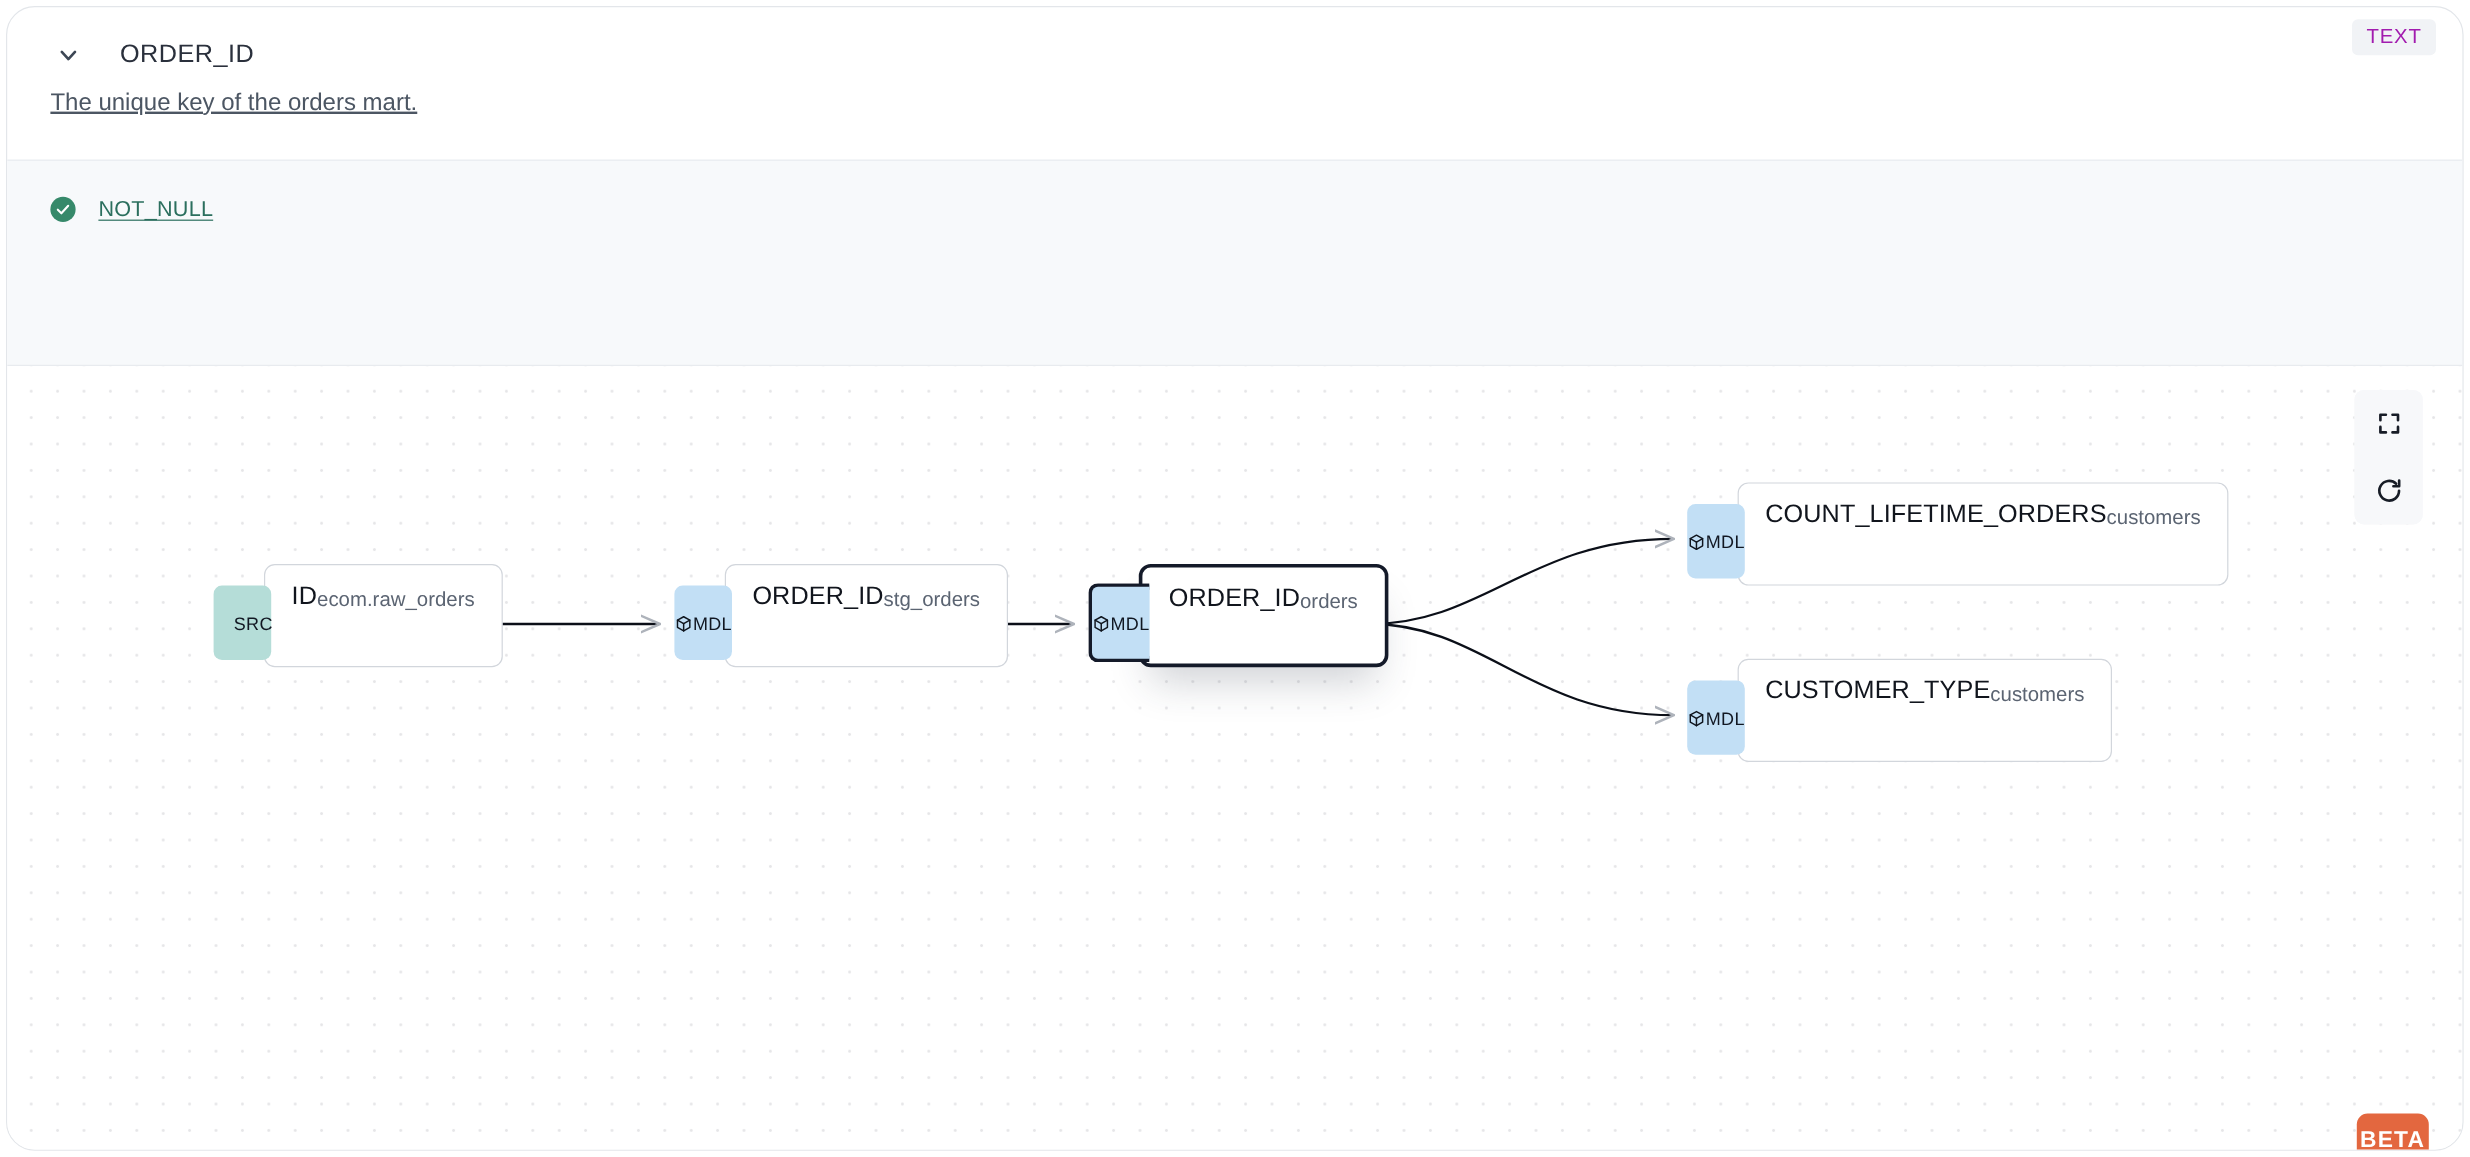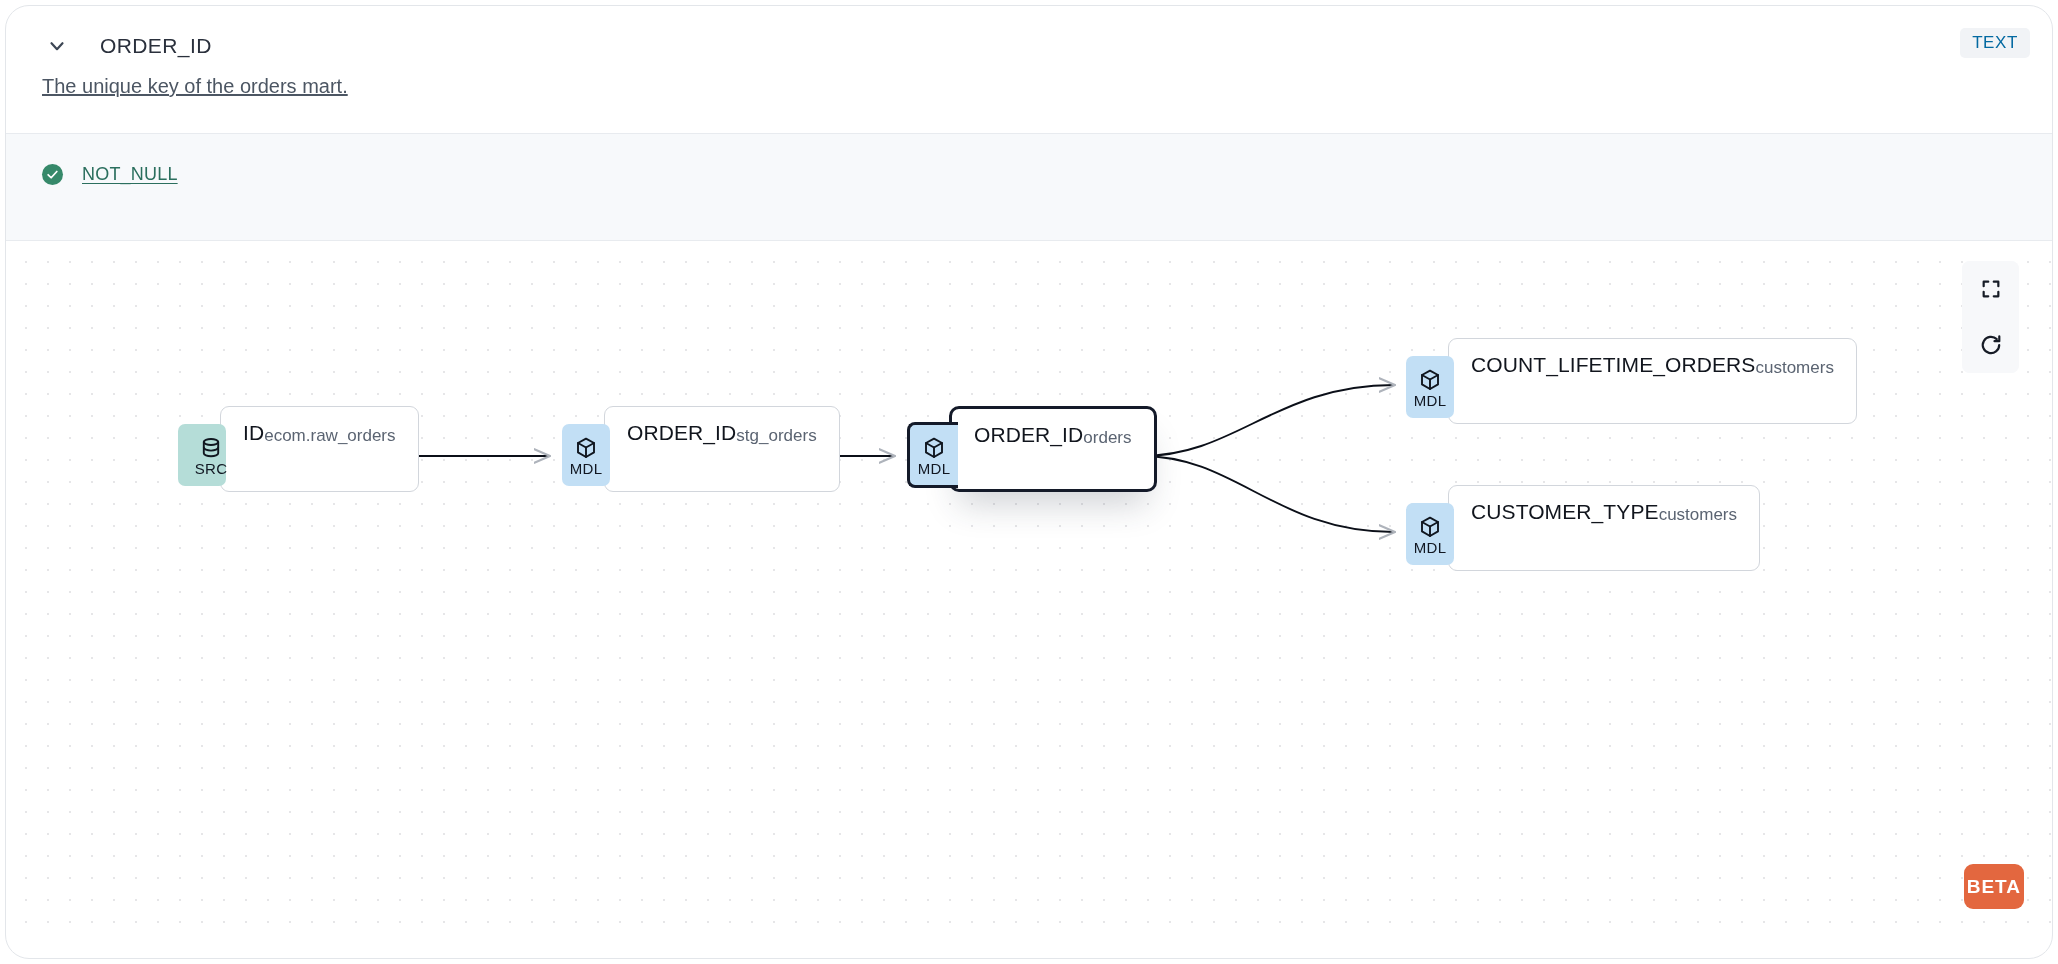--- a/index.html
+++ b/index.html
@@ -55,23 +55,23 @@
     margin-left: 28px;
     font-size: 21px;
     letter-spacing: 0.4px;
     color: #2a303c;
     font-weight: 400;
   }
 
   .type-badge {
     position: absolute;
     right: 22px;
-    top: 22px;
+    top: 10px;
     background: #f1f3f6;
-    color: #0369a1;
+    color: #a21caf;
     font-size: 17px;
     letter-spacing: 0.6px;
     padding: 6px 12px 7px;
     border-radius: 5px;
     line-height: 1;
   }
 
   .col-desc {
     padding-left: 36px;
     margin-top: 6px;
@@ -79,21 +79,21 @@
     color: #4c5663;
     line-height: 1.2;
     text-decoration: underline;
   }
 
   
   .tests {
     background: #f7f9fb;
     border-top: 1px solid #e8ebef;
     border-bottom: 1px solid #e8ebef;
-    height: 108px;
+    height: 172px;
     padding: 18px 0 0 36px;
   }
 
   .test-row {
     display: flex;
     align-items: center;
     height: 44px;
   }
 
   .check-icon {
@@ -136,21 +136,21 @@
     position: absolute;
     display: flex;
     align-items: flex-start;
   }
 
   .node-badge {
     width: 48px;
     height: 62px;
     border-radius: 7px;
     display: flex;
-    flex-direction: column;
+    flex-direction: row;
     align-items: center;
     justify-content: center;
     flex: 0 0 auto;
     position: relative;
     z-index: 2;
     margin-top: 18px;
     padding-top: 2px;
   }
   .node-badge.src { background: #b5ddd8; padding-left: 18px; }
   .node-badge.mdl { background: #c2dff5; }

